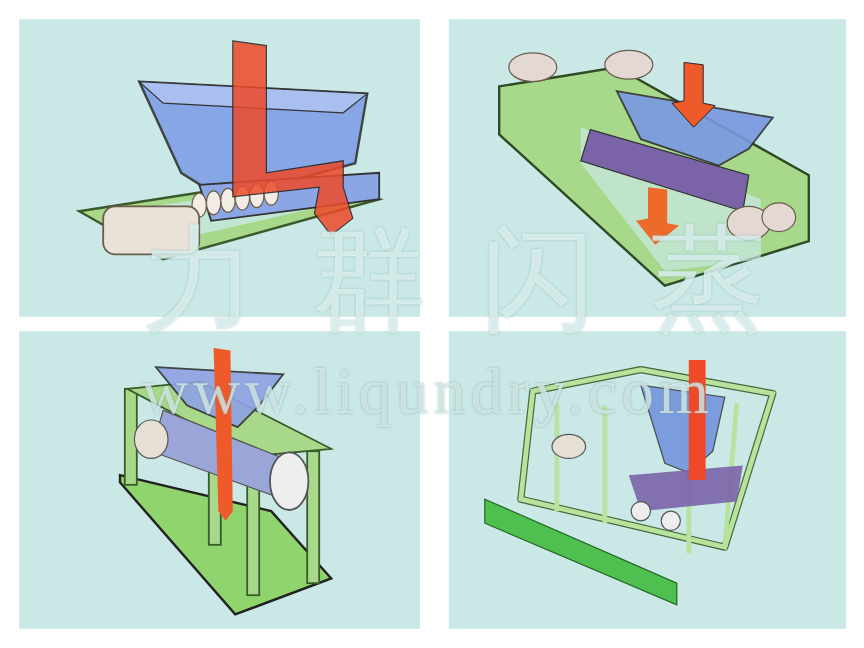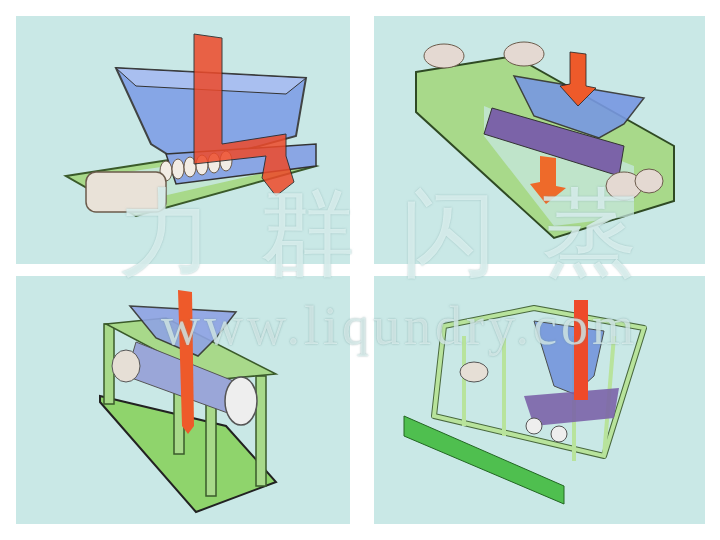--- a/index.html
+++ b/index.html
@@ -6,21 +6,21 @@
   body{width:720px;height:540px;position:relative;overflow:hidden;font-family:"DejaVu Serif",serif;}
   .panel{position:absolute;background:#c9e8e6;overflow:hidden;}
   .p1{left:16px;top:16px;width:334px;height:248px;}
   .p2{left:374px;top:16px;width:331px;height:248px;}
   .p3{left:16px;top:276px;width:334px;height:248px;}
   .p4{left:374px;top:276px;width:331px;height:248px;}
   .panel svg{position:absolute;left:0;top:0;width:100%;height:100%;}
   .wm-cn{position:absolute;left:118px;top:178px;width:520px;display:flex;justify-content:space-between;
     font-size:96px;line-height:110px;color:rgba(230,248,247,0.75);
     text-shadow:0 0 2px rgba(120,160,160,0.6);font-family:"DejaVu Serif",serif;letter-spacing:0;}
-  .wm-url{position:absolute;left:118px;top:296px;width:520px;text-align:right;
+  .wm-url{position:absolute;left:118px;top:296px;width:520px;text-align:left;
     font-size:54px;line-height:60px;color:rgba(235,250,249,0.65);
     text-shadow:0 0 2px rgba(110,150,150,0.7);font-family:"Liberation Serif",serif;letter-spacing:4px;}
 </style>
 </head>
 <body>
 
 <div class="panel p1">
   <svg viewBox="0 0 334 248">
 
     <polygon points="50,160 230,132 300,150 120,200" fill="#a8d98a" stroke="#3a5a2a" stroke-width="2"></polygon>

